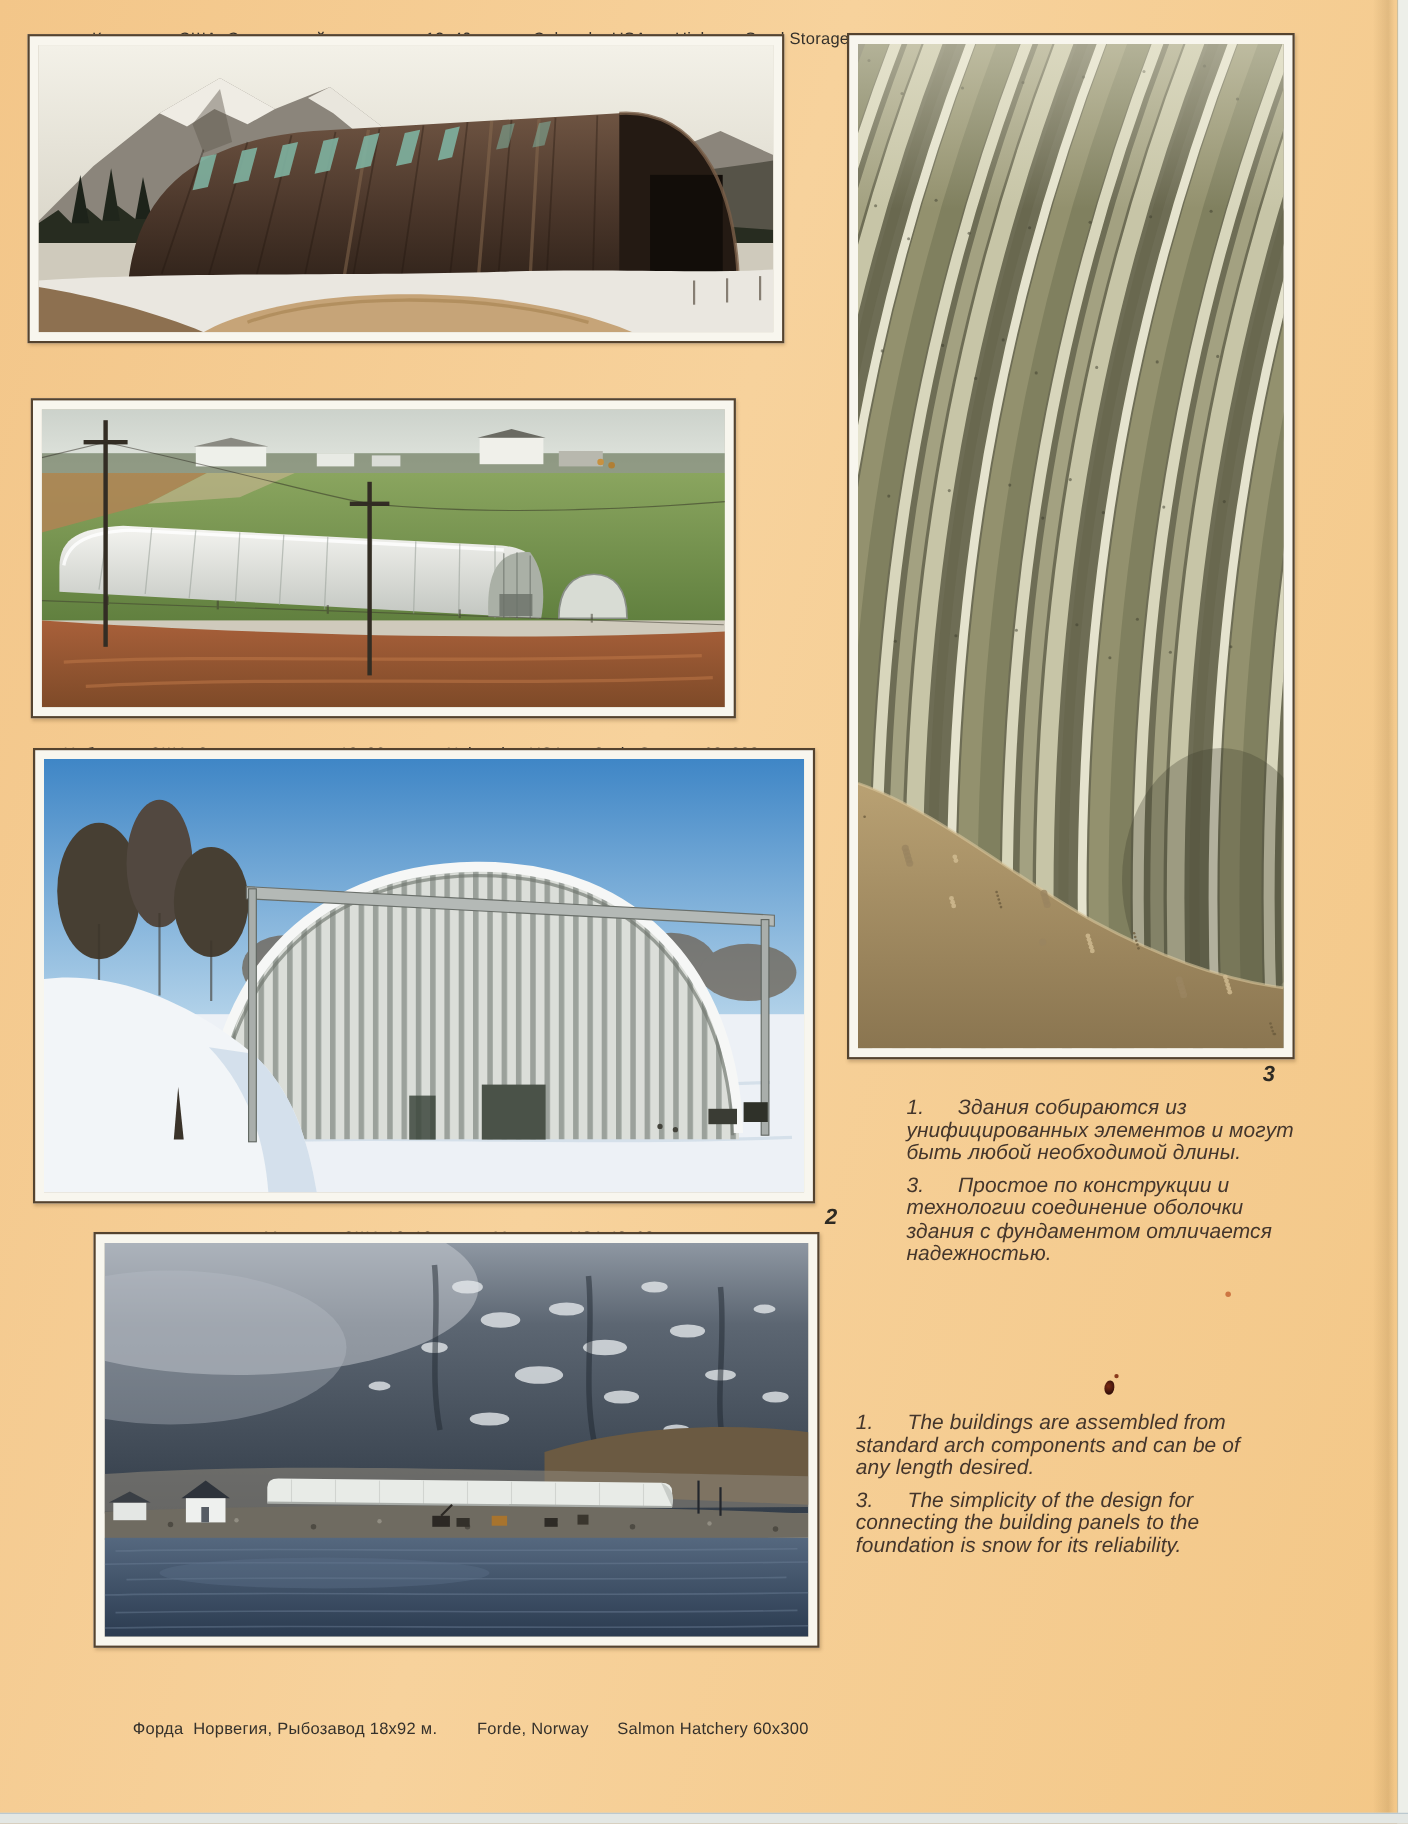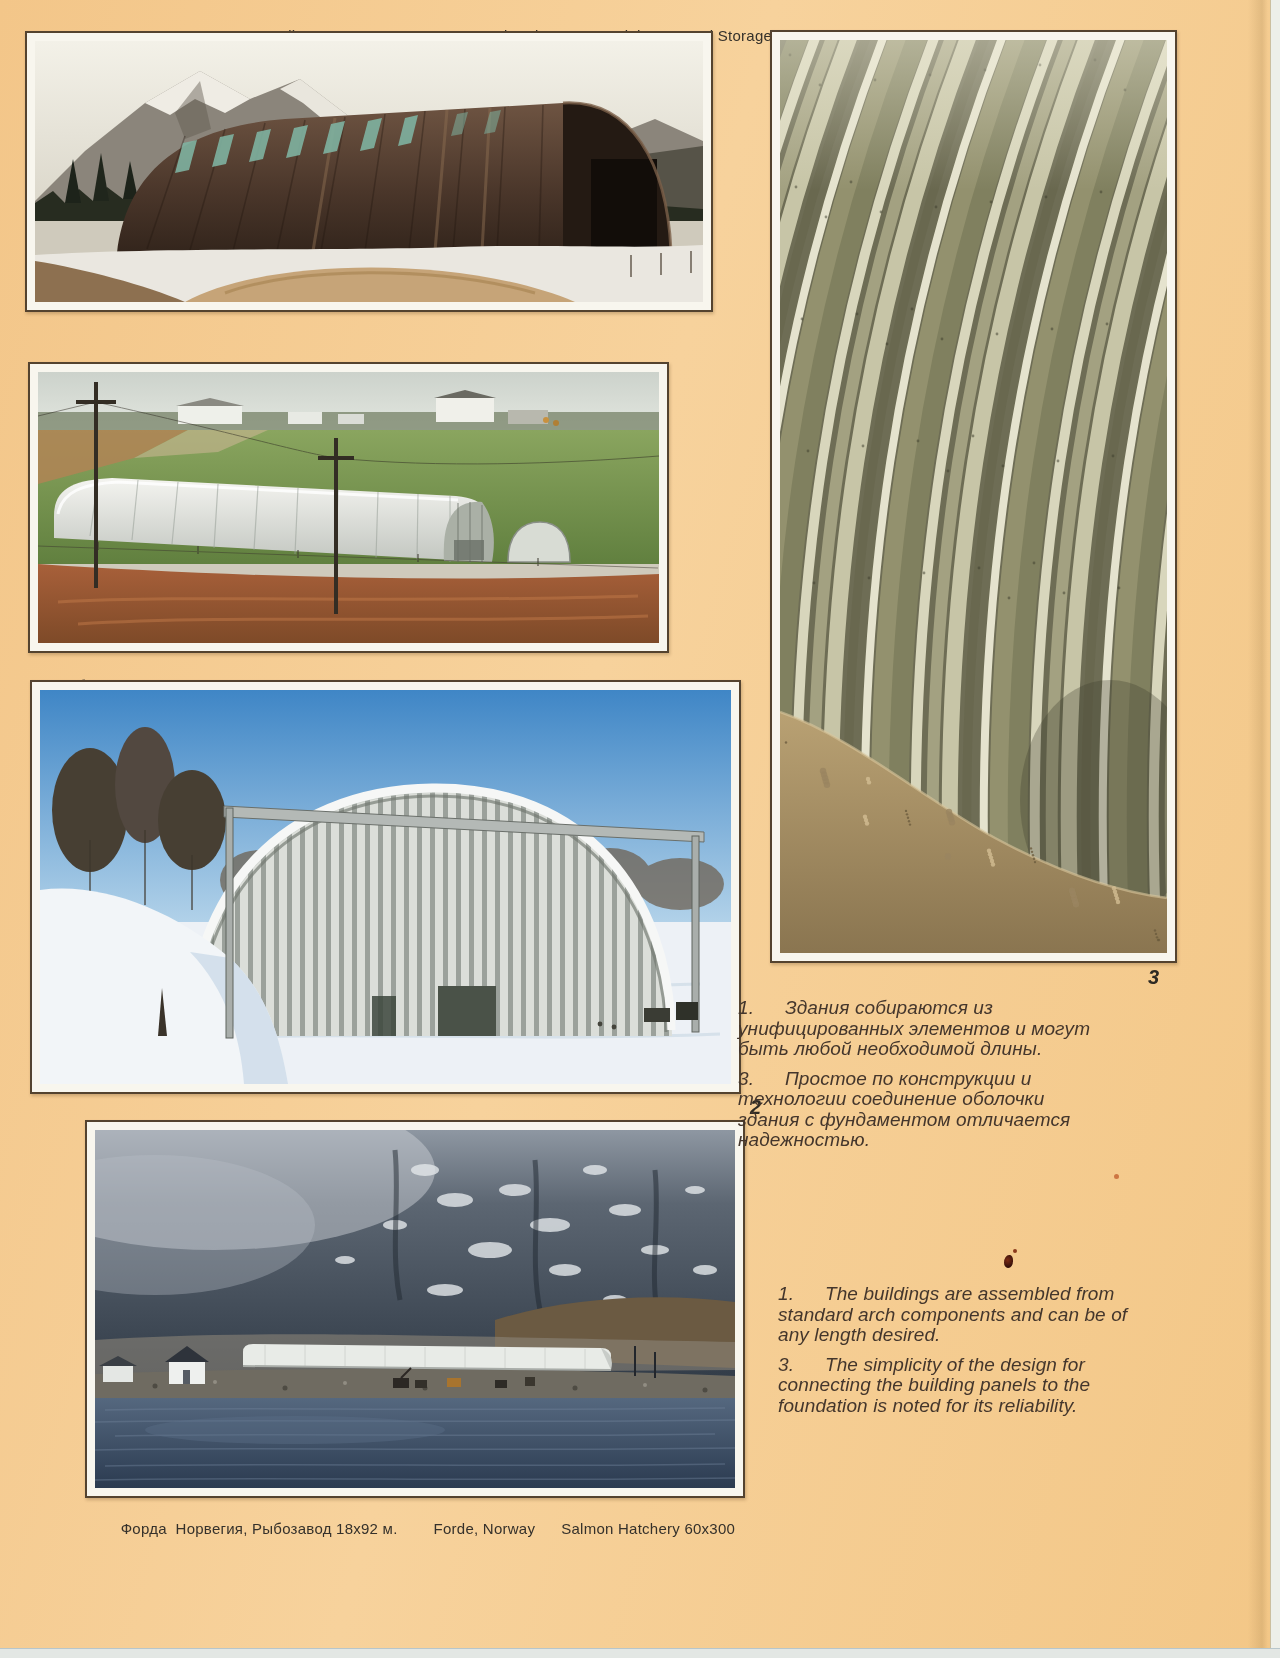--- a/index.html
+++ b/index.html
@@ -389,21 +389,21 @@
           <path d="M20,306 C200,302 400,308 620,304"></path>
             <path d="M0,320 C160,316 340,322 640,318"></path>
           <path d="M10,336 C200,332 420,338 630,334"></path>
             <path d="M0,350 C180,346 380,352 640,348"></path>
         </g>
         <ellipse cx="200" cy="300" rx="150" ry="14" fill="#5d7089" opacity=".4"></ellipse>
       </svg>
     </div>
   </div>
 
-  <div class="cap-row" style="left:103px;top:1503px;text-align:right;">
+  <div class="cap-row" style="left:103px;top:1546px;text-align:right;">
     <span class="cap-seg">Форда  Норвегия, Рыбозавод 18x92 м.</span><span class="cap-seg gap-lg">Forde, Norway</span><span class="cap-seg gap-md">Salmon Hatchery 60x300</span>
   </div>
 
   <div class="photo-frame" style="left:770px;top:30px;width:407px;height:933px;">
     <div class="photo">
       <svg id="panels-svg" viewBox="0 0 387 913" preserveAspectRatio="none">
         <defs>
           <linearGradient id="s5top" x1="0" y1="0" x2="0" y2="1">
             <stop offset="0" stop-color="#f2efdd" stop-opacity=".45"></stop>
               <stop offset="1" stop-color="#f2efdd" stop-opacity="0"></stop>
@@ -545,40 +545,40 @@
             <circle cx="209" cy="810.78" r="2.2" fill="#d2bd92" opacity=".8"></circle>
             <circle cx="292" cy="850.64" r="3.2" fill="#9a8560" opacity=".8"></circle>
             <circle cx="375" cy="890.5" r="1.2" fill="#6d5c3e" opacity=".8"></circle>
           </g>
       </svg>
     </div>
   </div>
 
   <div class="fig-num" style="left:1148px;top:966px;">3</div>
 
-  <div class="notes" style="left:738px;top:998px;">
+  <div class="notes" style="left:824px;top:998px;">
     <p><span class="num">1.</span><span class="note-text">Здания собираются из
 унифицированных элементов и могут
 быть любой необходимой длины.</span></p>
     <p><span class="num">3.</span><span class="note-text">Простое по конструкции и
 технологии соединение оболочки
 здания с фундаментом отличается
 надежностью.</span></p>
   </div>
 
   <div class="ink-spot"></div>
   <div class="ink-dot"></div>
   <div class="speck"></div>
 
   <div class="notes" style="left:778px;top:1284px;">
     <p><span class="num">1.</span><span class="note-text">The buildings are assembled from
 standard arch components and can be of
 any length desired.</span></p>
     <p><span class="num">3.</span><span class="note-text">The simplicity of the design for
 connecting the building panels to the
-foundation is noted for its reliability.</span></p>
+foundation is snow for its reliability.</span></p>
   </div>
 
   <div class="crease"></div>
   <div class="right-strip"></div>
   <div class="bottom-strip"></div>
 
 </div>
 
 </body></html>

